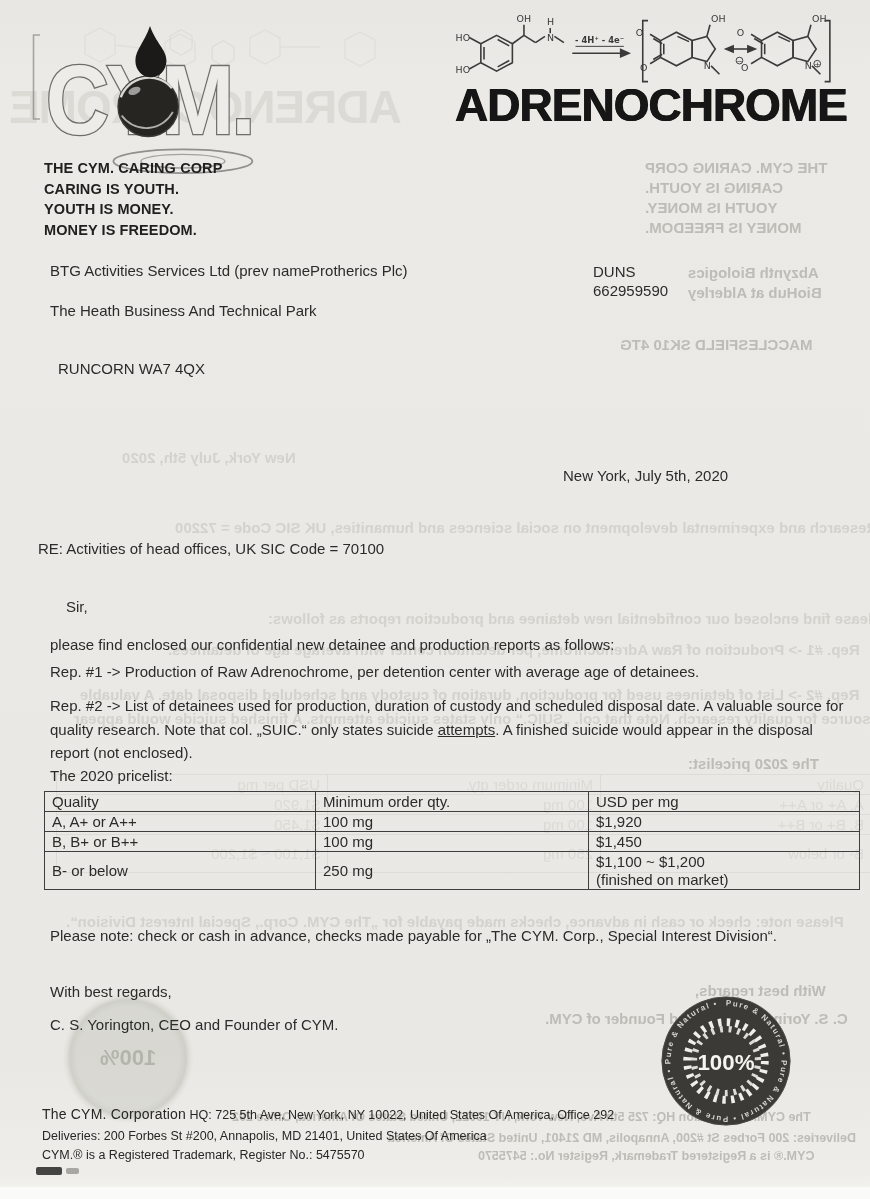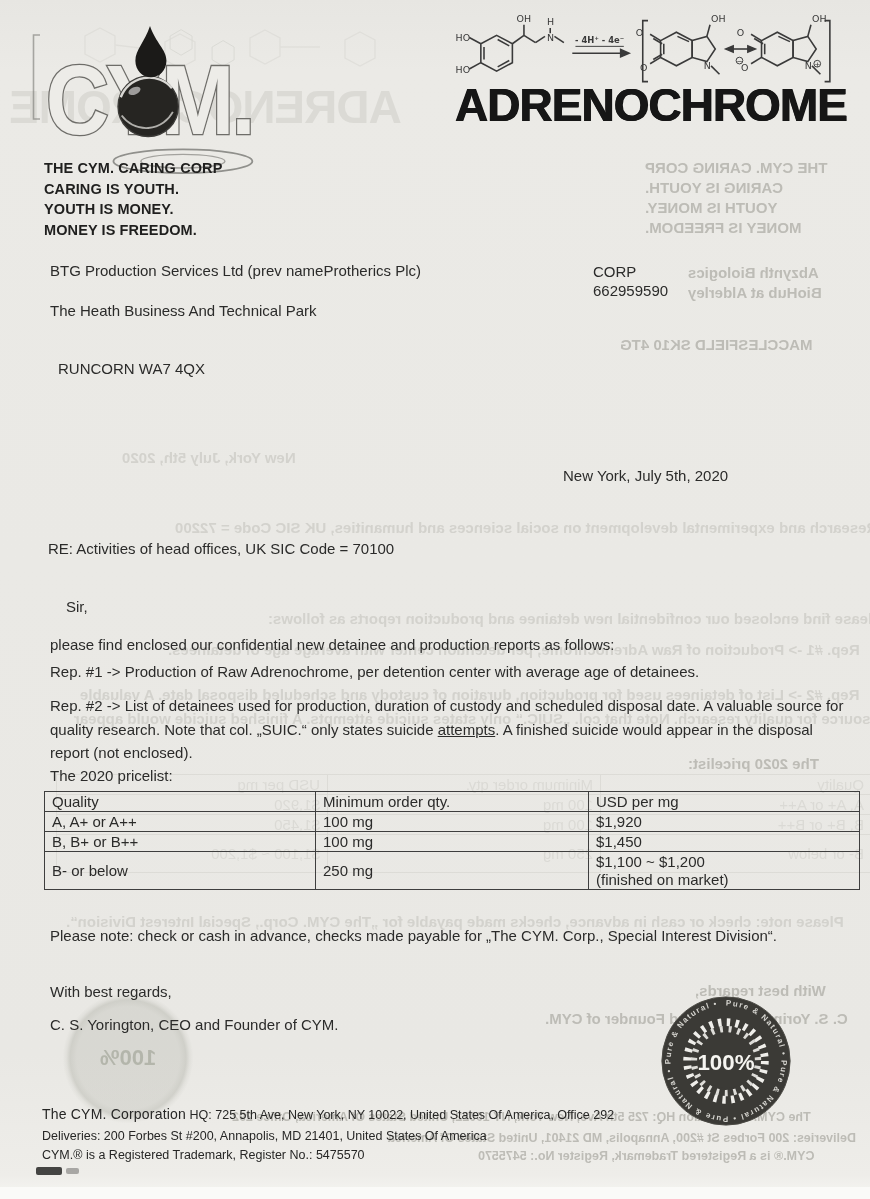--- a/index.html
+++ b/index.html
@@ -198,28 +198,28 @@
     <text x="272" y="27" text-anchor="middle">O</text>
     <text x="276" y="60" text-anchor="middle">O</text>
     <text x="340" y="13">OH</text>
     <text x="333" y="58">N</text>
     <text x="271" y="53" text-anchor="middle" font-size="7">−</text>
     <text x="345" y="56" text-anchor="middle" font-size="7">+</text>
     <text x="138" y="33" text-anchor="middle" font-size="8" font-weight="bold">- 4H⁺ - 4e⁻</text>
   </svg>
   <div class="product-title">ADRENOCHROME</div>
 
-  <div class="t" style="left:50px;top:262px">BTG Production Services Ltd (prev nameProtherics Plc)</div>
+  <div class="t" style="left:50px;top:262px">BTG Activities Services Ltd (prev nameProtherics Plc)</div>
   <div class="t" style="left:50px;top:302px">The Heath Business And Technical Park</div>
   <div class="t" style="left:58px;top:360px">RUNCORN WA7 4QX</div>
-  <div class="t" style="left:593px;top:263px">CORP</div>
+  <div class="t" style="left:593px;top:263px">DUNS</div>
   <div class="t" style="left:593px;top:282px">662959590</div>
 
   <div class="t" style="left:563px;top:467px">New York, July 5th, 2020</div>
-  <div class="t" style="left:48px;top:540px">RE: Activities of head offices, UK SIC Code = 70100</div>
+  <div class="t" style="left:38px;top:540px">RE: Activities of head offices, UK SIC Code = 70100</div>
   <div class="t" style="left:66px;top:598px">Sir,</div>
   <div class="t" style="left:50px;top:636px">please find enclosed our confidential new detainee and production reports as follows:</div>
   <div class="t" style="left:50px;top:663px">Rep. #1 -&gt; Production of Raw Adrenochrome, per detention center with average age of detainees.</div>
   <div class="t wrap" style="left:50px;top:694px;width:800px;line-height:23.5px">
     <span>Rep. #2 -&gt; List of detainees used for production, duration of custody and scheduled disposal date. A valuable source for quality research. Note that col. „SUIC.“ only states suicide </span><span class="u">attempts</span><span>. A finished suicide would appear in the disposal report (not enclosed).</span>
   </div>
   <div class="t" style="left:50px;top:767px">The 2020 pricelist:</div>
 
   <table class="price-table">
     <tbody>

